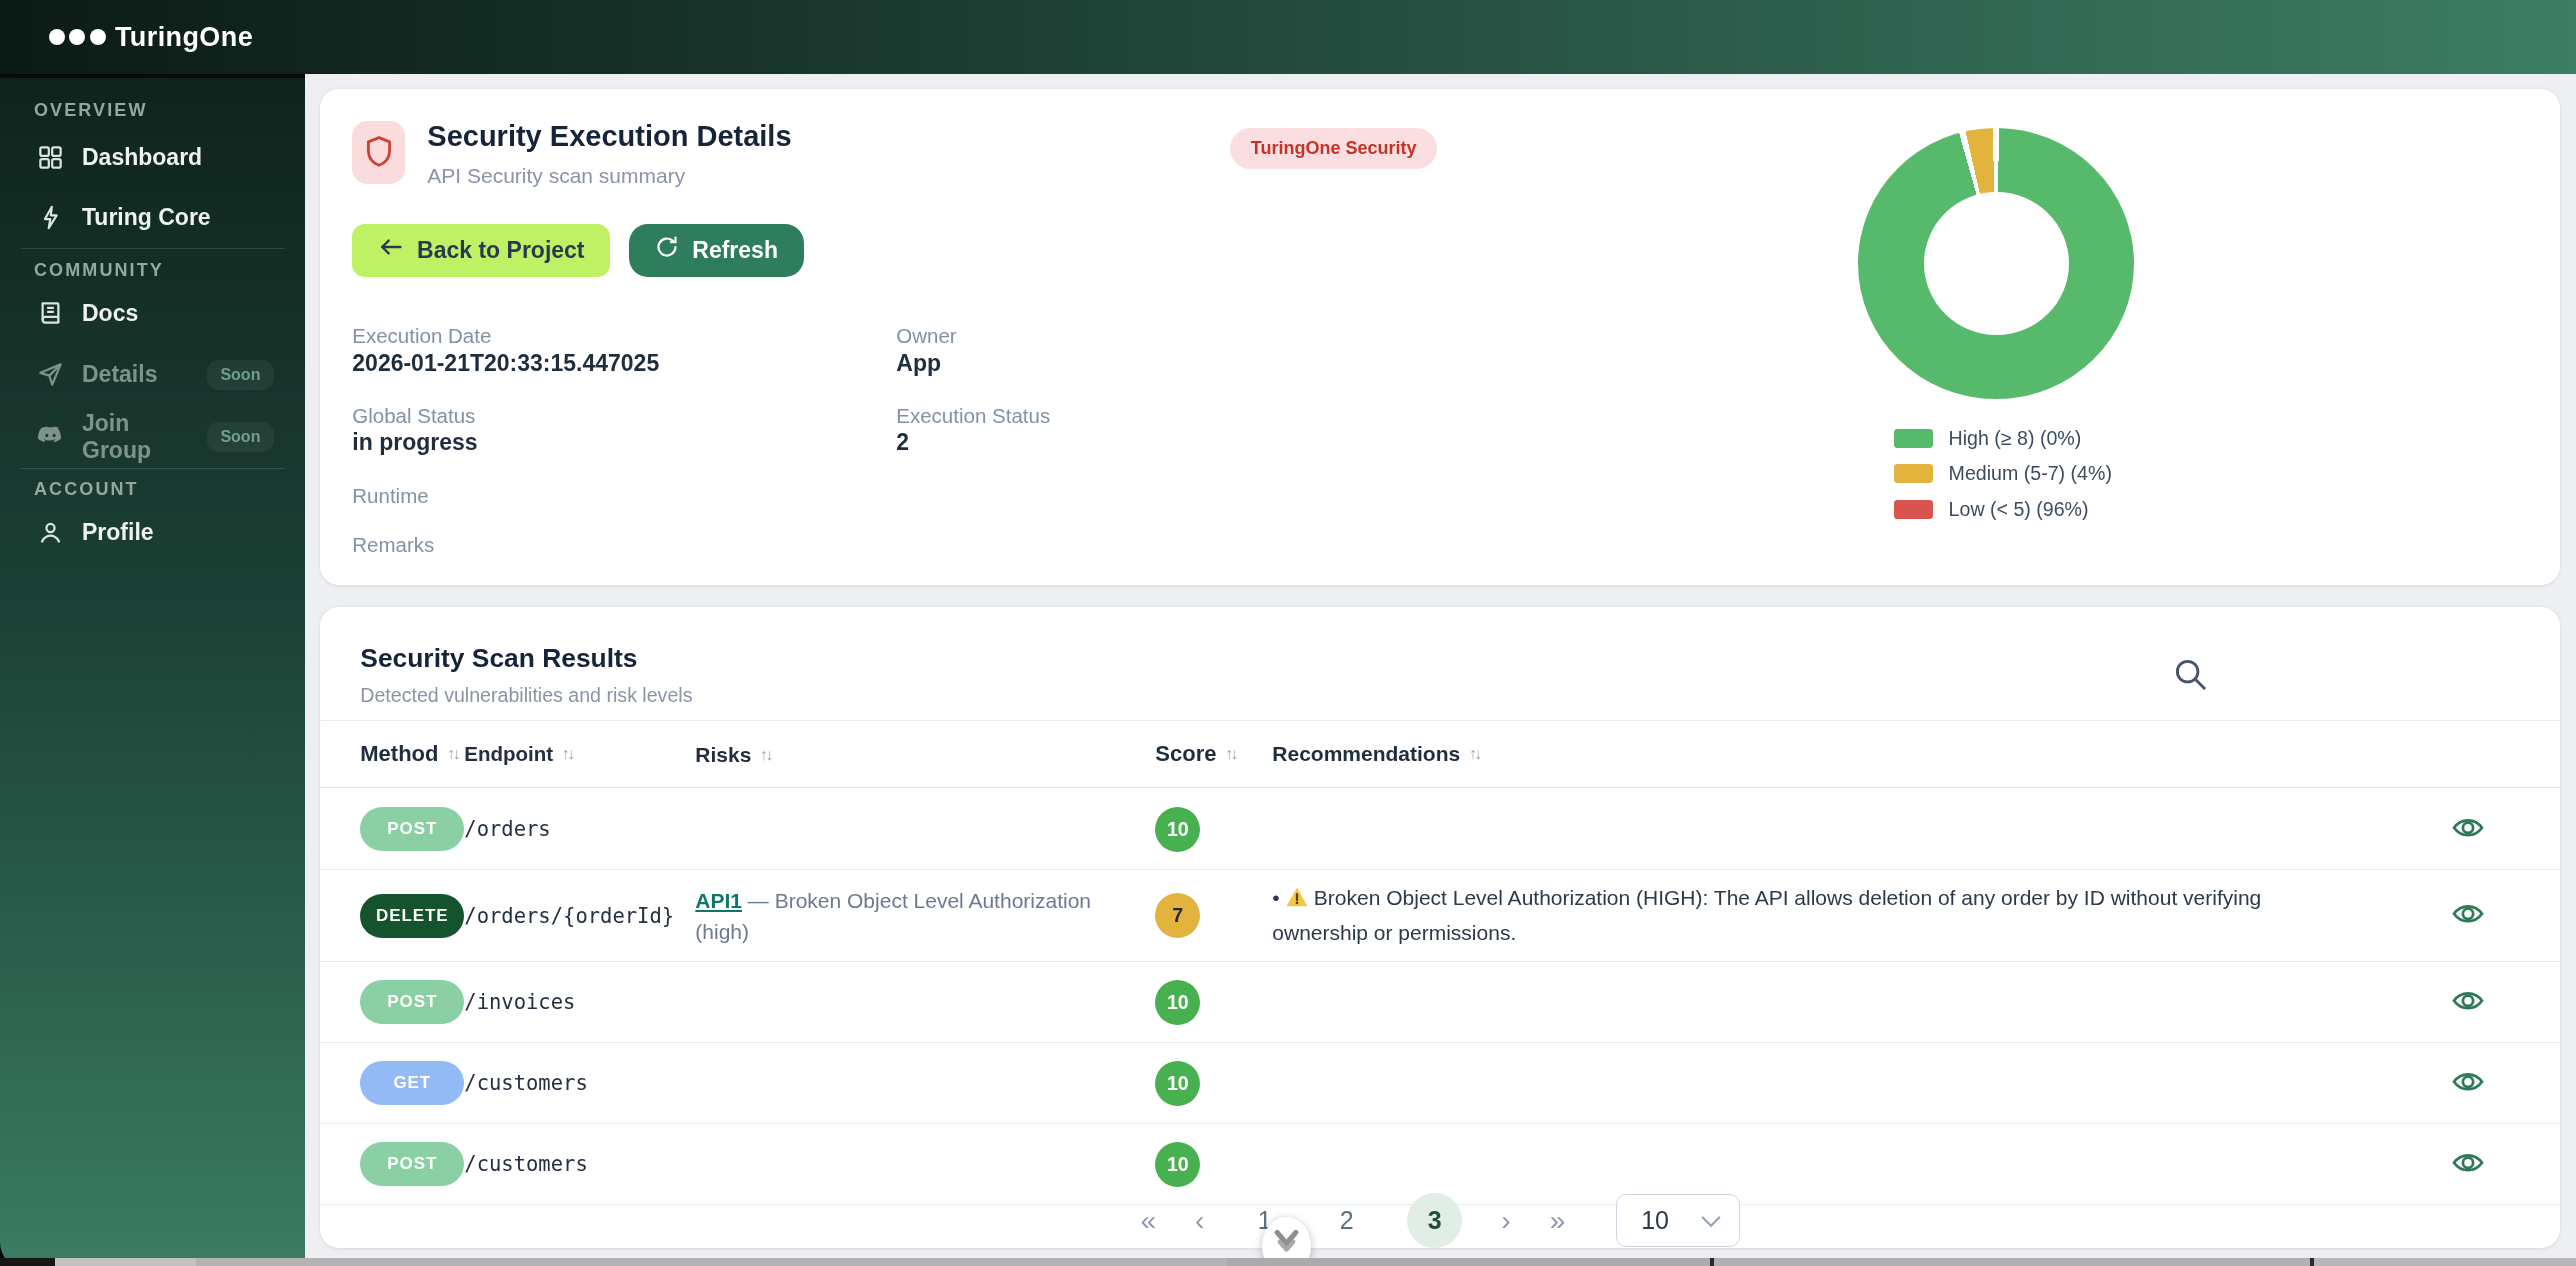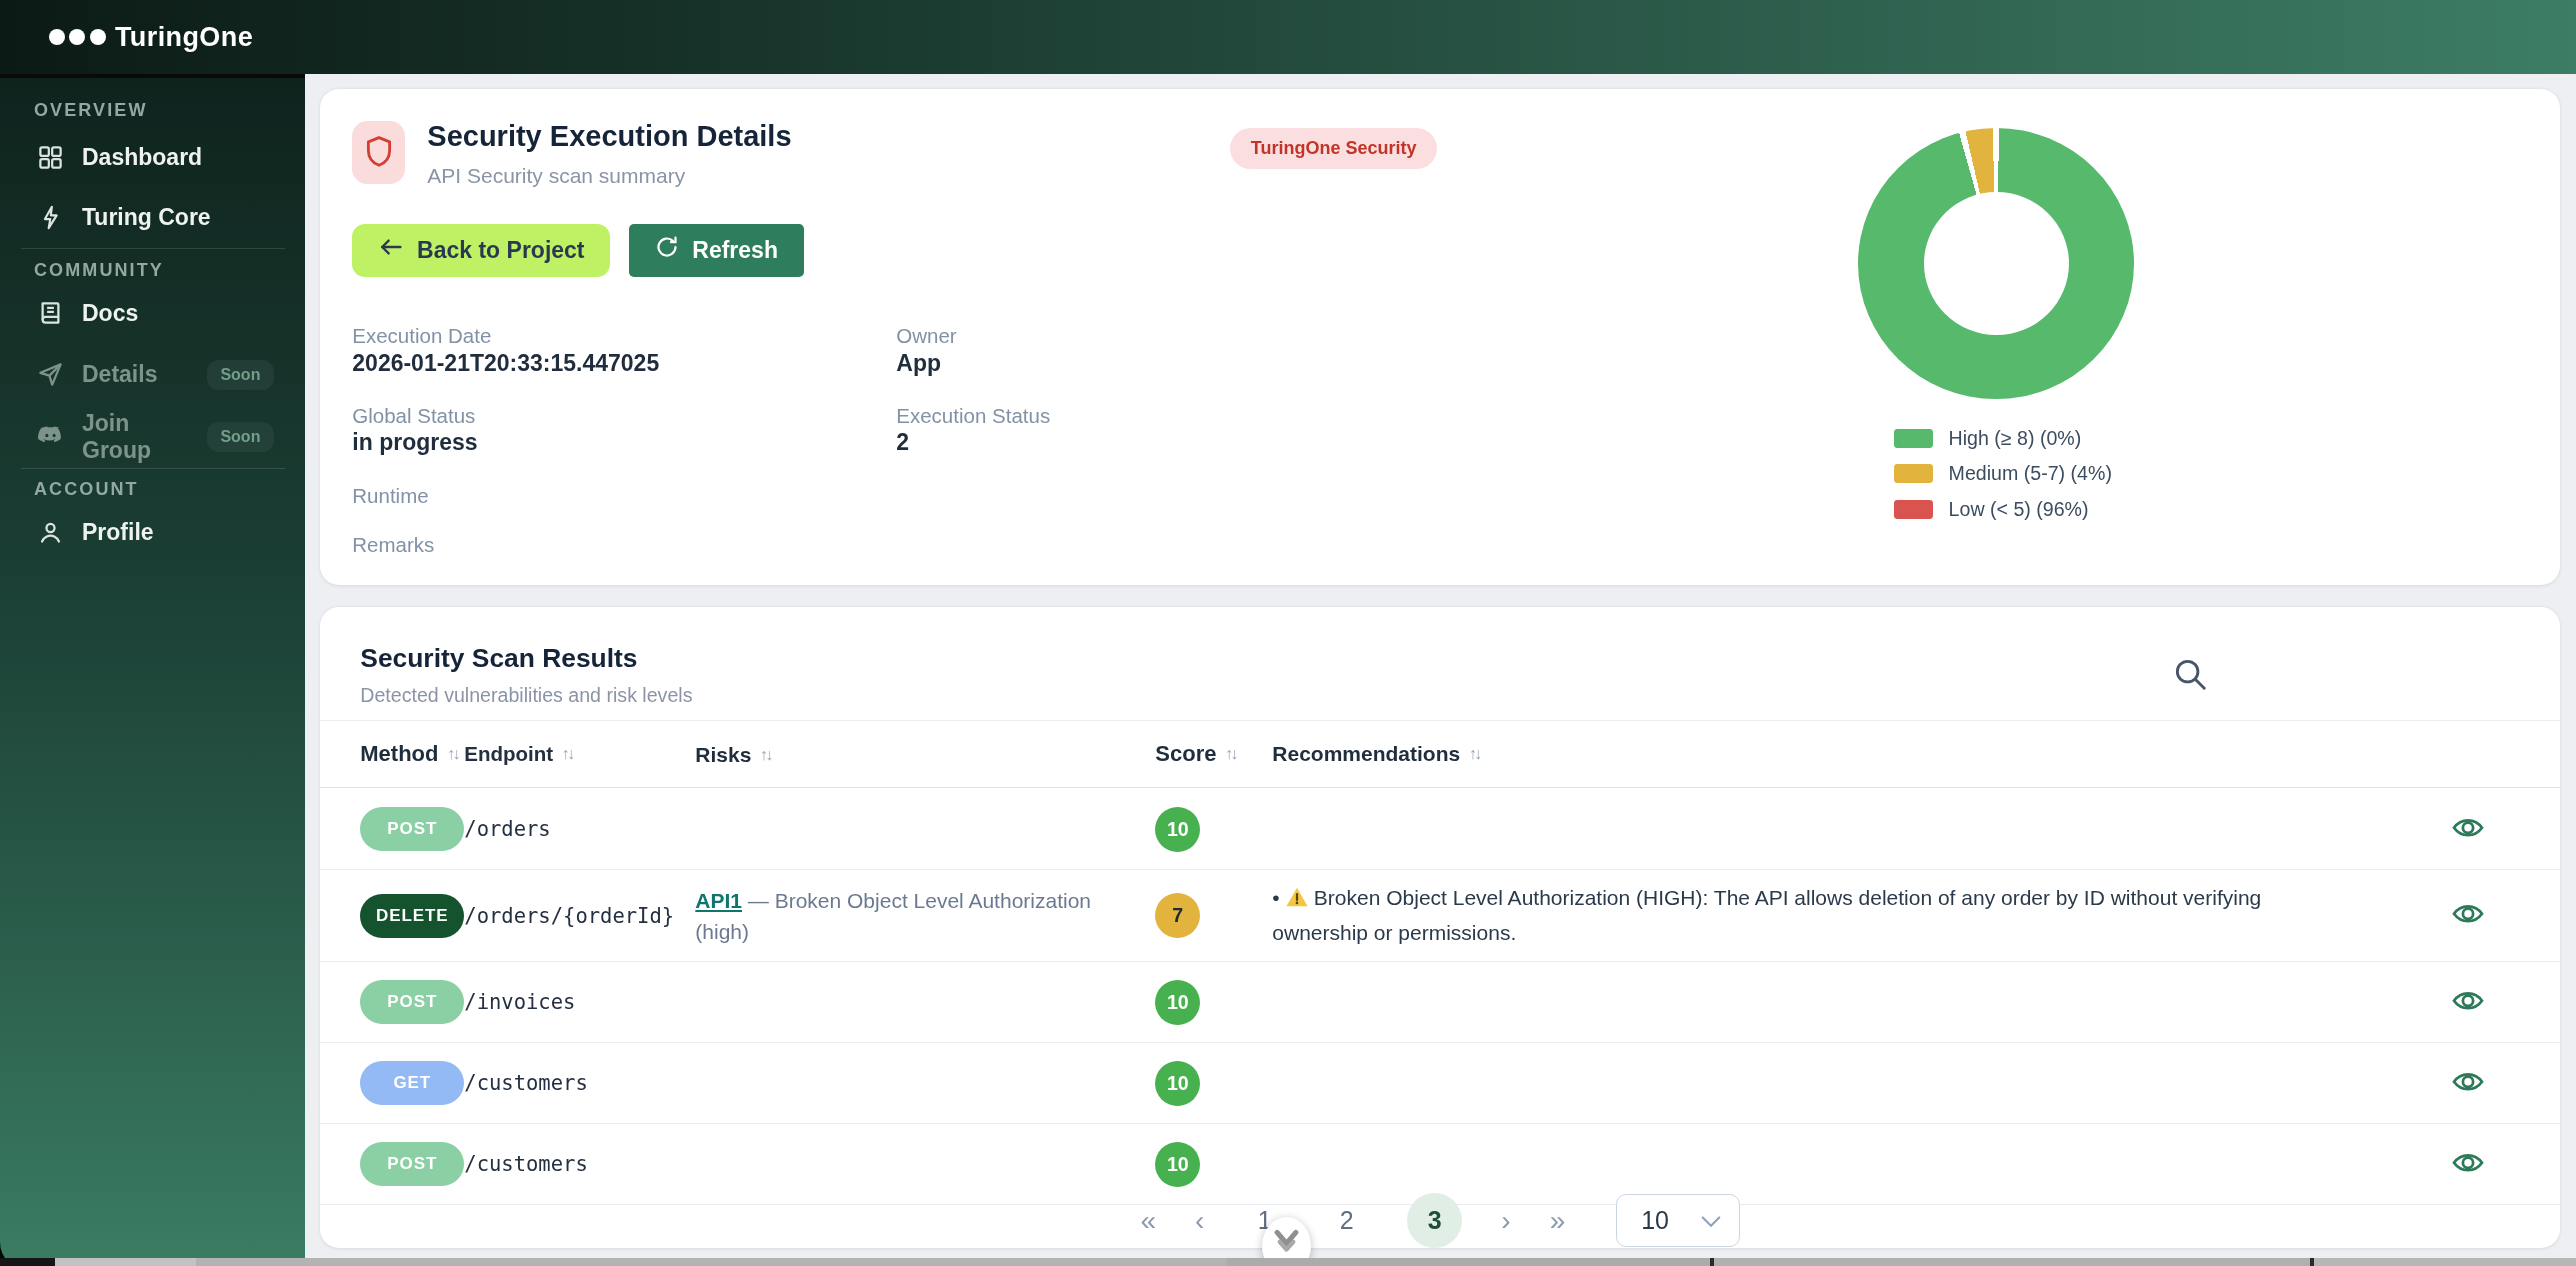--- a/index.html
+++ b/index.html
@@ -43,21 +43,21 @@
   
   .shield-tile { position:absolute; left:32px; top:32px; width:53px; height:63px; background:#fadcdc;
     border-radius:15.3px; display:flex; align-items:center; justify-content:center; }
   .hdr-title { position:absolute; left:107px; top:31px; font-size:29px; font-weight:700; color:#16243a; }
   .hdr-sub { position:absolute; left:107px; top:75px; font-size:21px; color:#8a94a6; }
   .sec-badge { position:absolute; left:910px; top:39px; background:#fbdee0; color:#c13529;
     font-size:18px; font-weight:700; padding:10.2px 20.5px; border-radius:20.5px; }
   .btn-row { position:absolute; left:32px; top:135px; display:flex; gap:19px; }
   .back-btn { height:53px; padding:0 25.6px; background:#bef264; border:none; border-radius:13px;
     color:#2a3950; font-size:23px; font-weight:600; display:flex; align-items:center; gap:13.6px; cursor:pointer; font-family:inherit; }
-  .refresh-btn { height:53px; padding:0 25.6px; background:#2e7d5c; border:none; border-radius:5px;
+  .refresh-btn { height:53px; padding:0 25.6px; background:#2e7d5c; border:none; border-radius:19px;
     color:#fff; font-size:23px; font-weight:600; display:flex; align-items:center; gap:13.6px; cursor:pointer; font-family:inherit; }
   .field-label { position:absolute; font-size:20.5px; color:#8292a6; }
   .field-value { position:absolute; font-size:23px; font-weight:700; color:#1f2d3d; }
 
   .donut { position:absolute; left:1538px; top:39px; width:276px; height:271px; border-radius:50%; }
   .donut-hole { position:absolute; left:66px; top:64px; width:145px; height:143px; border-radius:50%; background:#fff; }
   .legend { position:absolute; left:1574px; top:338px; display:flex; flex-direction:column; gap:12.8px; }
   .legend-row { display:flex; align-items:center; gap:15.3px; }
   .legend-swatch { width:39px; height:19px; border-radius:3.4px; }
   .legend-label { font-size:19.6px; color:#3c4c60; }

